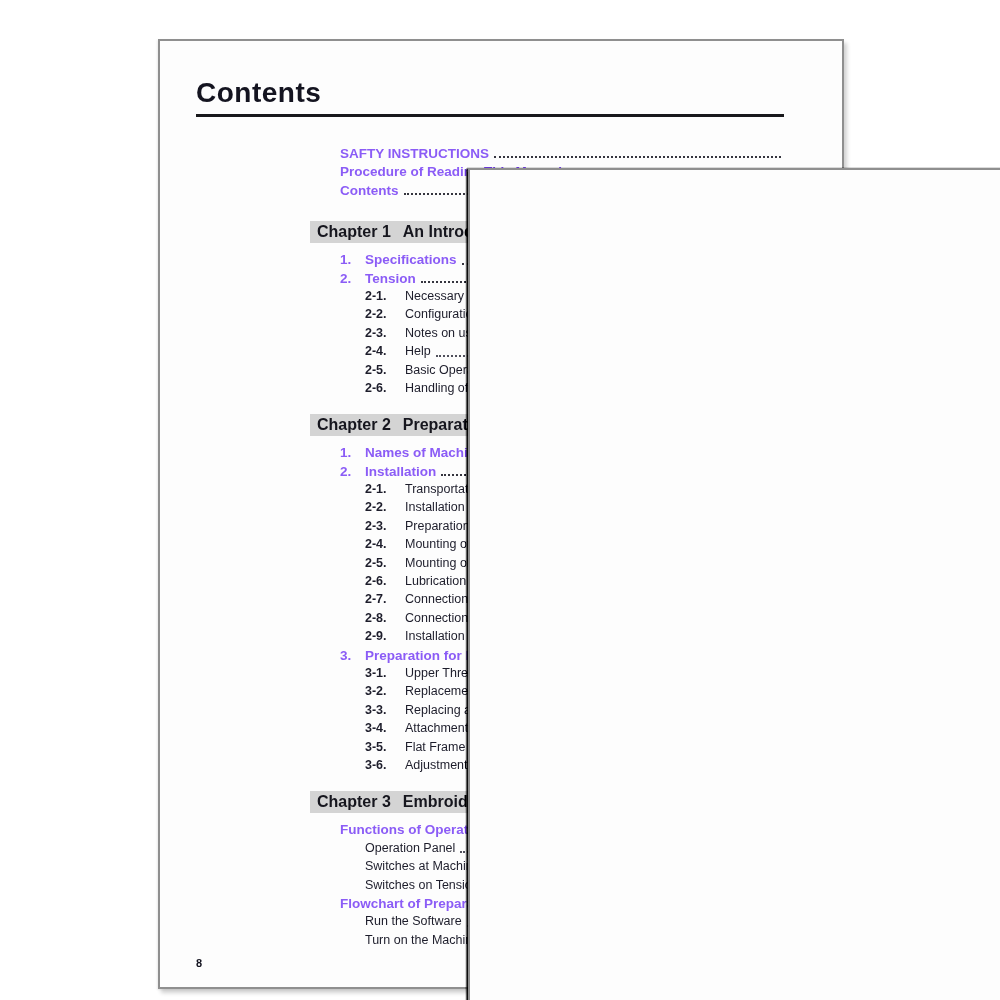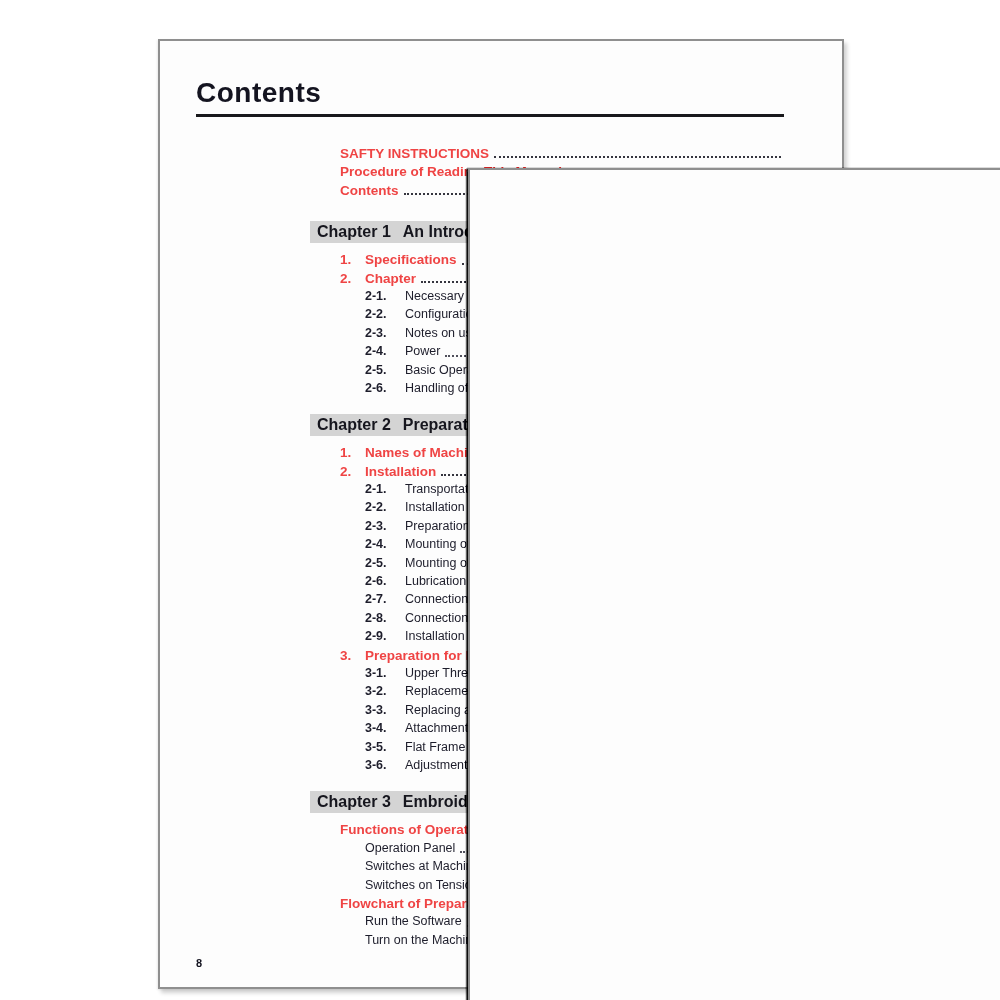--- a/index.html
+++ b/index.html
@@ -26,21 +26,21 @@
     height:22px;line-height:22px;background:#d4d4d4;
     padding-left:7px;white-space:nowrap;overflow:hidden;
     font-size:16px;font-weight:bold;color:#16161e;
   }
   .chapter-bar .ch-num{margin-right:12px;}
   .entries{margin:7px 0 17px 0;}
   .row{
     display:flex;align-items:baseline;height:16.4px;padding-top:2px;
     white-space:nowrap;color:#1d1d2b;
   }
-  .row.main,.row.front{margin-left:30px;font-size:13.5px;font-weight:bold;color:#ef4444;}
+  .row.main,.row.front{margin-left:30px;font-size:13.5px;font-weight:bold;color:#8b5cf6;}
   .row.sub{margin-left:55px;font-size:12.5px;font-weight:normal;}
   .row .num{flex:none;}
   .row.main .num{width:25px;}
   .row.sub .num{width:40px;font-weight:bold;}
   .row .label{flex:none;padding-right:3px;}
   .row .leader{
     flex:1;min-width:4px;align-self:flex-end;
     border-bottom:2px dotted #50505c;margin:0 2px 4px 2px;height:0;
   }
   .row.main .leader,.row.front .leader{border-bottom-color:#35353f;}
@@ -85,21 +85,21 @@
     <div class="chapter-bar"><span class="ch-num">Chapter 1</span><span class="ch-title">An Introduction of Embroidery Machine</span></div>
         <div class="entries">
           <div class="row main">
             <span class="num">1.</span>
             <span class="label">Specifications</span>
             <span class="leader"></span>
             <span class="page">16</span>
           </div>
           <div class="row main">
             <span class="num">2.</span>
-            <span class="label">Chapter</span>
+            <span class="label">Tension</span>
             <span class="leader"></span>
             <span class="page">17</span>
           </div>
           <div class="row sub">
             <span class="num">2-1.</span>
             <span class="label">Necessary Systems</span>
             <span class="leader"></span>
             <span class="page">17</span>
           </div>
           <div class="row sub">
@@ -109,21 +109,21 @@
             <span class="page">17</span>
           </div>
           <div class="row sub">
             <span class="num">2-3.</span>
             <span class="label">Notes on use</span>
             <span class="leader"></span>
             <span class="page">18</span>
           </div>
           <div class="row sub">
             <span class="num">2-4.</span>
-            <span class="label">Power</span>
+            <span class="label">Help</span>
             <span class="leader"></span>
             <span class="page">18</span>
           </div>
           <div class="row sub">
             <span class="num">2-5.</span>
             <span class="label">Basic Operation of Software</span>
             <span class="leader"></span>
             <span class="page">19</span>
           </div>
           <div class="row sub">

